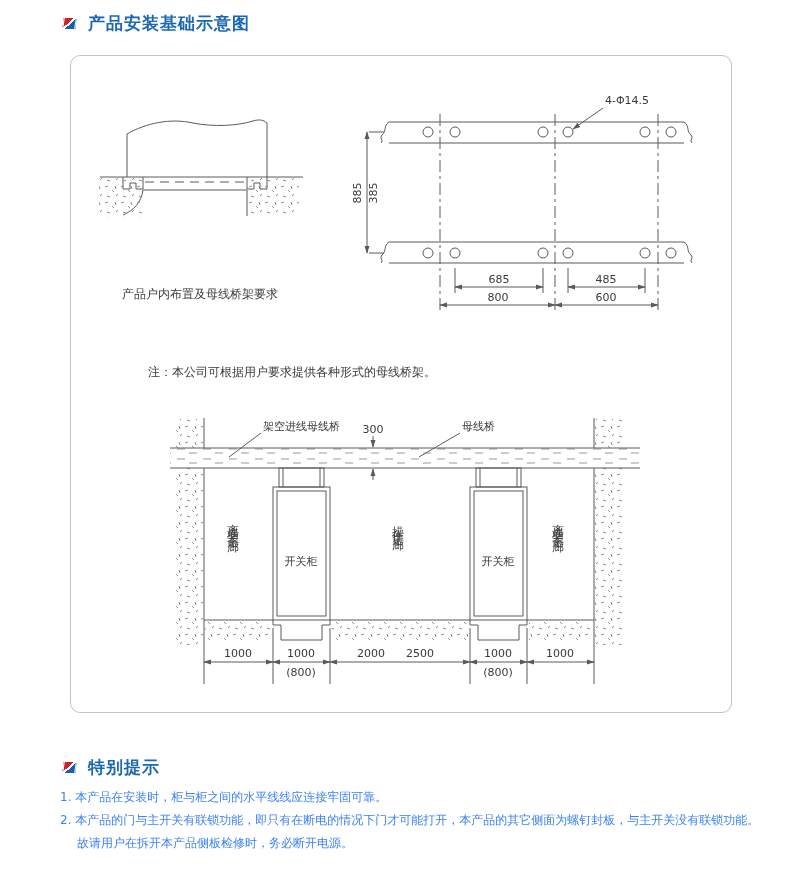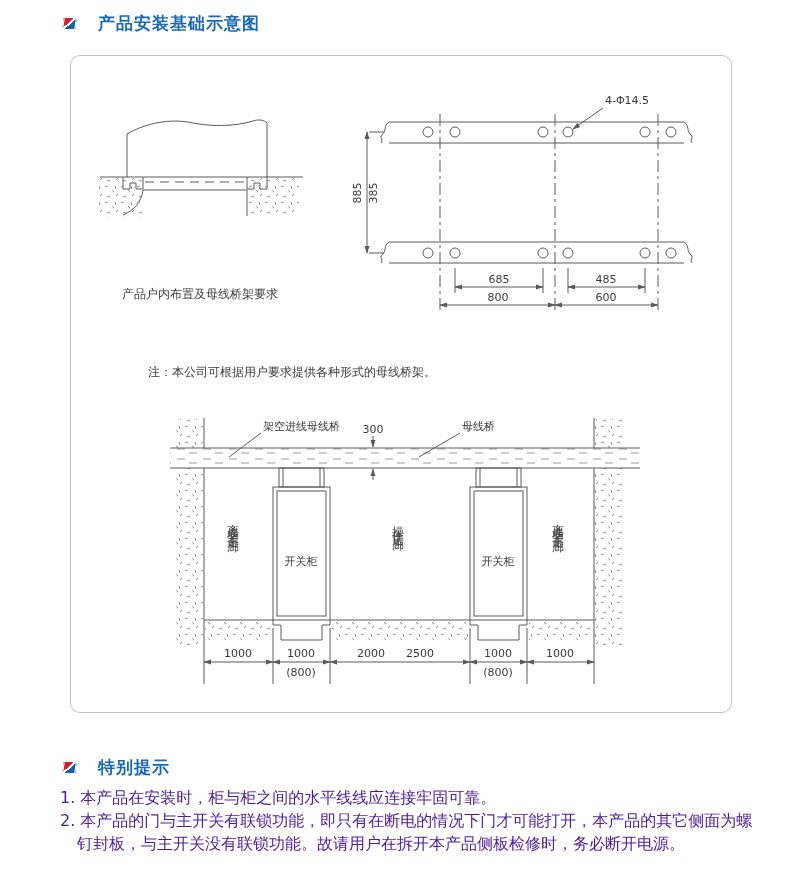--- a/index.html
+++ b/index.html
@@ -1,31 +1,31 @@
 <!DOCTYPE html>
 <html><head>
 <meta charset="utf-8">
 <style>
   html,body{margin:0;padding:0;background:#ffffff;}
   body{
     width:800px;height:880px;position:relative;overflow:hidden;
     font-family:"DejaVu Sans","Liberation Sans",sans-serif;
     color:#3a3a3a;
   }
-  .sec-head{position:absolute;display:flex;align-items:center;gap:22px;}
+  .sec-head{position:absolute;display:flex;align-items:center;gap:12px;}
   .sec-icon{width:13px;height:13px;transform:skewX(-8deg);
     background:linear-gradient(135deg,#d0202a 43%,#ffffff 43%,#ffffff 55%,#1c5fae 55%);
     box-shadow:0 0 0 1px #ffffff inset;}
   .sec-title{color:#1a68b2;font-size:17px;font-weight:bold;letter-spacing:1px;line-height:20px;}
   .panel{position:absolute;left:70px;top:55px;width:660px;height:656px;
     border:1px solid #c3c3c3;border-radius:10px;background:#ffffff;}
   .panel svg{position:absolute;left:0;top:0;}
   .vlabel{position:absolute;writing-mode:vertical-rl;font-size:12px;color:#3a3a3a;
     letter-spacing:4px;line-height:14px;}
-  .notes{position:absolute;left:60px;top:786px;width:706px;font-size:16px;color:#4c1d95;}
+  .notes{position:absolute;left:60px;top:786px;width:706px;font-size:12px;color:#3b82f6;}
   .note-item{padding-left:17px;text-indent:-17px;line-height:23px;}
   svg text{fill:#3a3a3a;font-family:"DejaVu Sans","Liberation Sans",sans-serif;}
   svg .ln{stroke:#5a5a5a;stroke-width:1;fill:none;}
   svg .dimtxt{font-size:11px;}
   svg .lbltxt{font-size:11px;}
   svg .captxt{font-size:12px;}
 </style>
 </head>
 <body>
 

